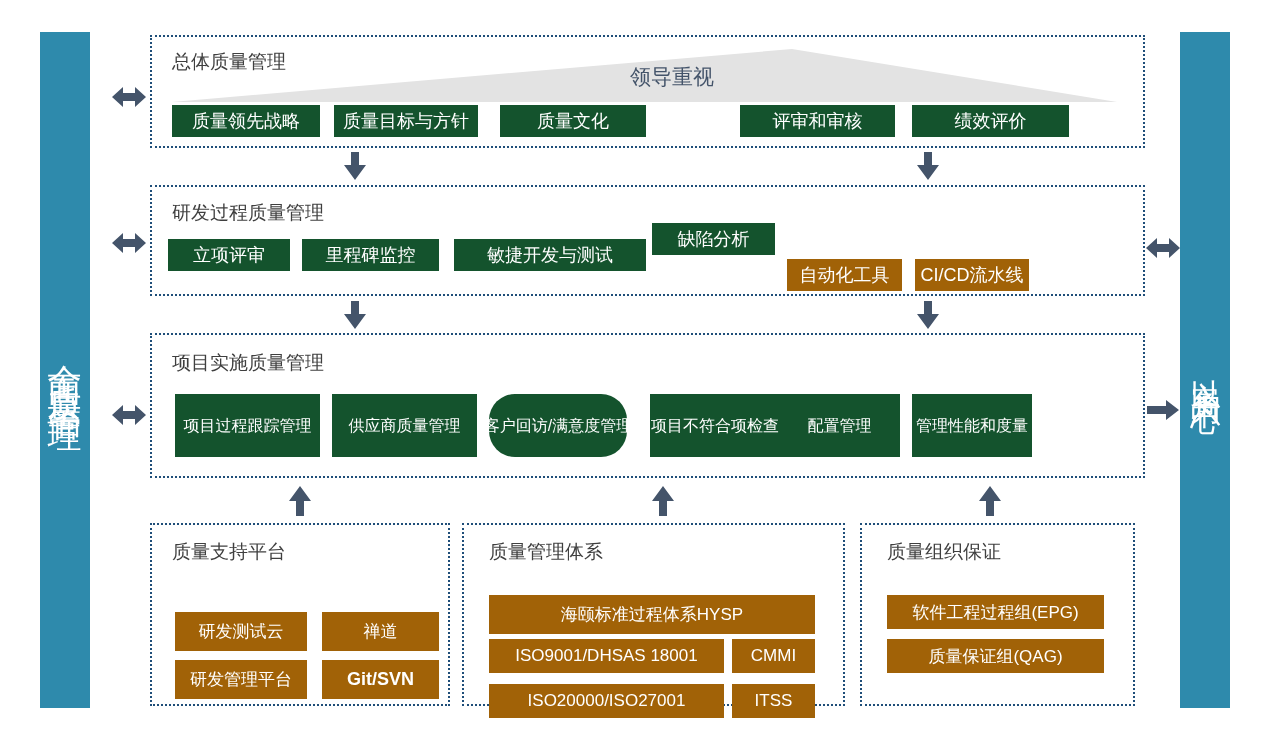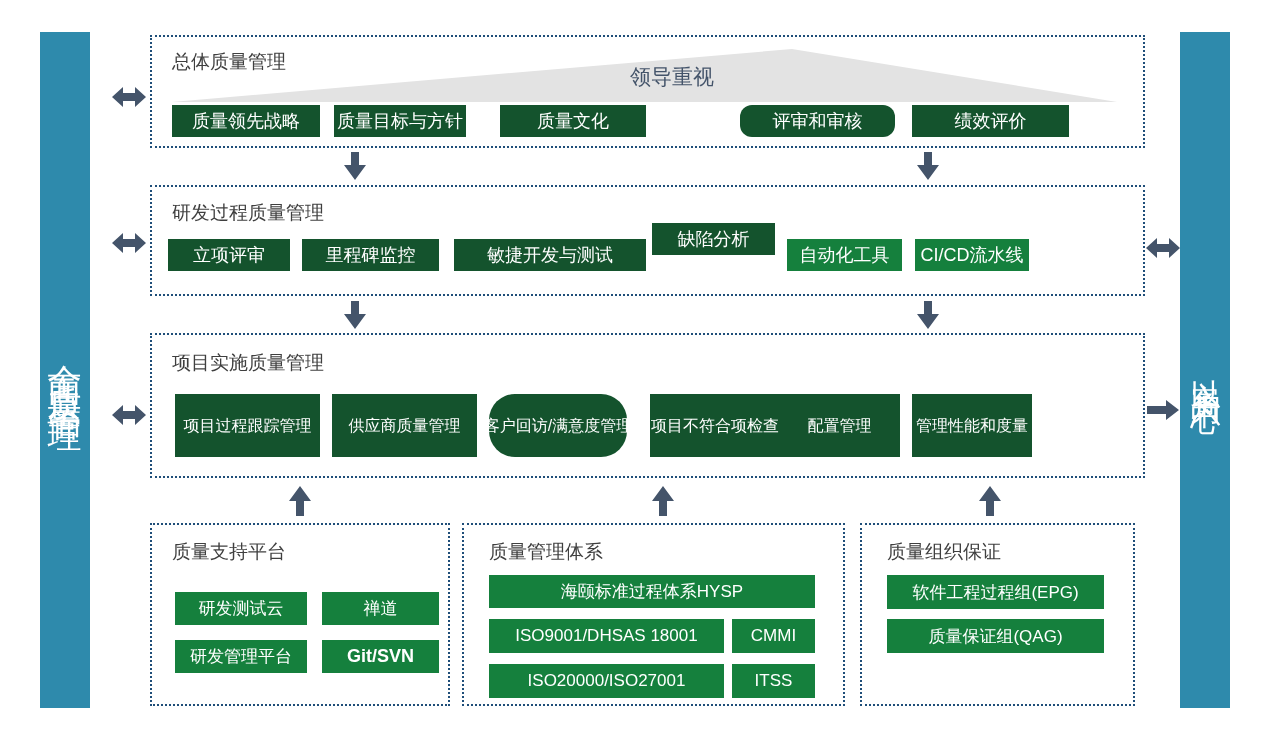--- a/index.html
+++ b/index.html
@@ -22,24 +22,24 @@
   
   .tri { position:absolute; left:20px; top:12px; width:945px; height:53px; background:#E3E3E3;
          -webkit-clip-path:polygon(0 100%, 65.6% 0, 100% 100%); clip-path:polygon(0 100%, 65.6% 0, 100% 100%); }
   .banner-label { position:absolute; left:430px; top:26px; width:180px; text-align:center;
                   font-size:21px; color:#44546A; }
 
   
   .blk { position:absolute; box-sizing:border-box; color:#ffffff;
          display:flex; align-items:center; justify-content:center; text-align:center; white-space:nowrap; }
   .dark { background:#14532d; }
-  .teal { background:#15803d; }
+  .teal { background:#a16207;margin-top:20px; }
   .h32 { height:32px; font-size:18px; }
   .h63 { height:63px; font-size:16px; flex-direction:row; line-height:1.5; }
-  .h33 { height:33px; font-size:17px; }
+  .h33 { height:39px; font-size:17px; }
   .h34 { height:34px; font-size:17px; }
   .bold { font-weight:bold; font-size:18px; }
 
   
   .arr { position:absolute; }
   .arr svg { display:block; }
 </style>
 </head>
 <body>
 
@@ -50,23 +50,23 @@
   </div>
   <div class="vbar right">
     <span class="vtext">以客户为中心</span>
   </div>
 
   <div class="dbox" style="left:150px; top:35px; width:995px; height:113px;">
     <div class="tri"></div>
     <div class="sec-title" style="left:20px; top:12px;">总体质量管理</div>
     <div class="banner-label">领导重视</div>
     <div class="blk dark h32" style="left:20px;  top:68px; width:148px;">质量领先战略</div>
-    <div class="blk dark h32" style="left:182px; top:68px; width:132px;">质量目标与方针</div>
+    <div class="blk dark h32" style="left:182px; top:68px; width:144px;">质量目标与方针</div>
     <div class="blk dark h32" style="left:348px; top:68px; width:146px;">质量文化</div>
-    <div class="blk dark h32" style="left:588px; top:68px; width:155px;border-radius:12px;">评审和审核</div>
+    <div class="blk dark h32" style="left:588px; top:68px; width:155px;">评审和审核</div>
     <div class="blk dark h32" style="left:760px; top:68px; width:157px;">绩效评价</div>
   </div>
 
   <div class="dbox" style="left:150px; top:185px; width:995px; height:111px;">
     <div class="sec-title" style="left:20px; top:13px;">研发过程质量管理</div>
     <div class="blk dark h32" style="left:16px;  top:52px; width:122px;">立项评审</div>
     <div class="blk dark h32" style="left:150px; top:52px; width:137px;">里程碑监控</div>
     <div class="blk dark h32" style="left:302px; top:52px; width:192px;">敏捷开发与测试</div>
     <div class="blk dark h32" style="left:500px; top:36px; width:123px;">缺陷分析</div>
     <div class="blk teal h32" style="left:635px; top:52px; width:115px;">自动化工具</div>

